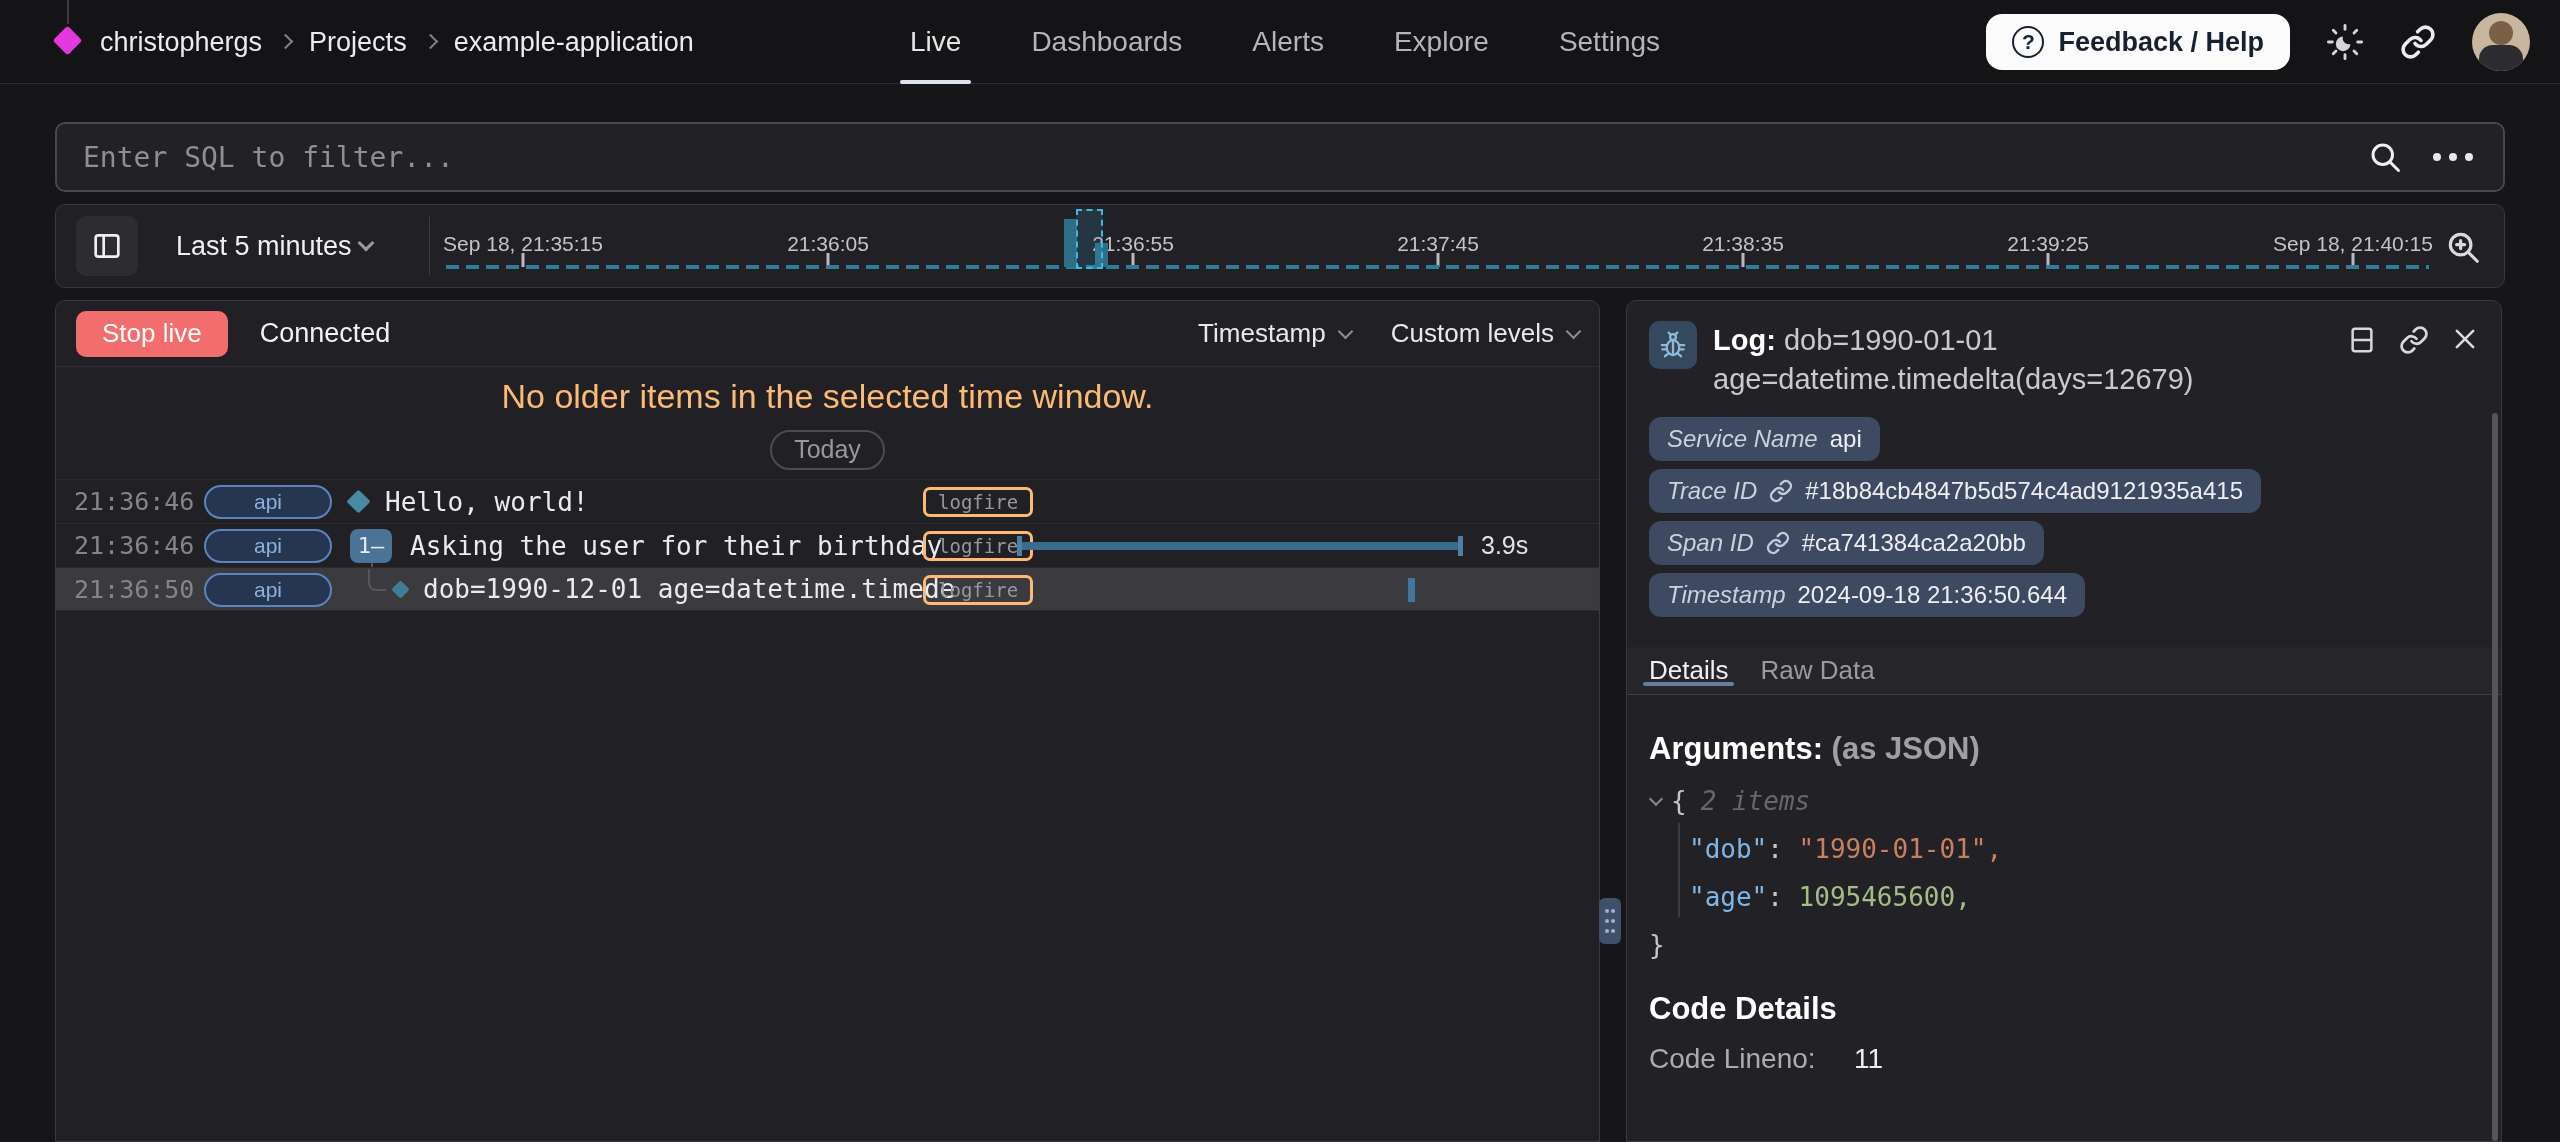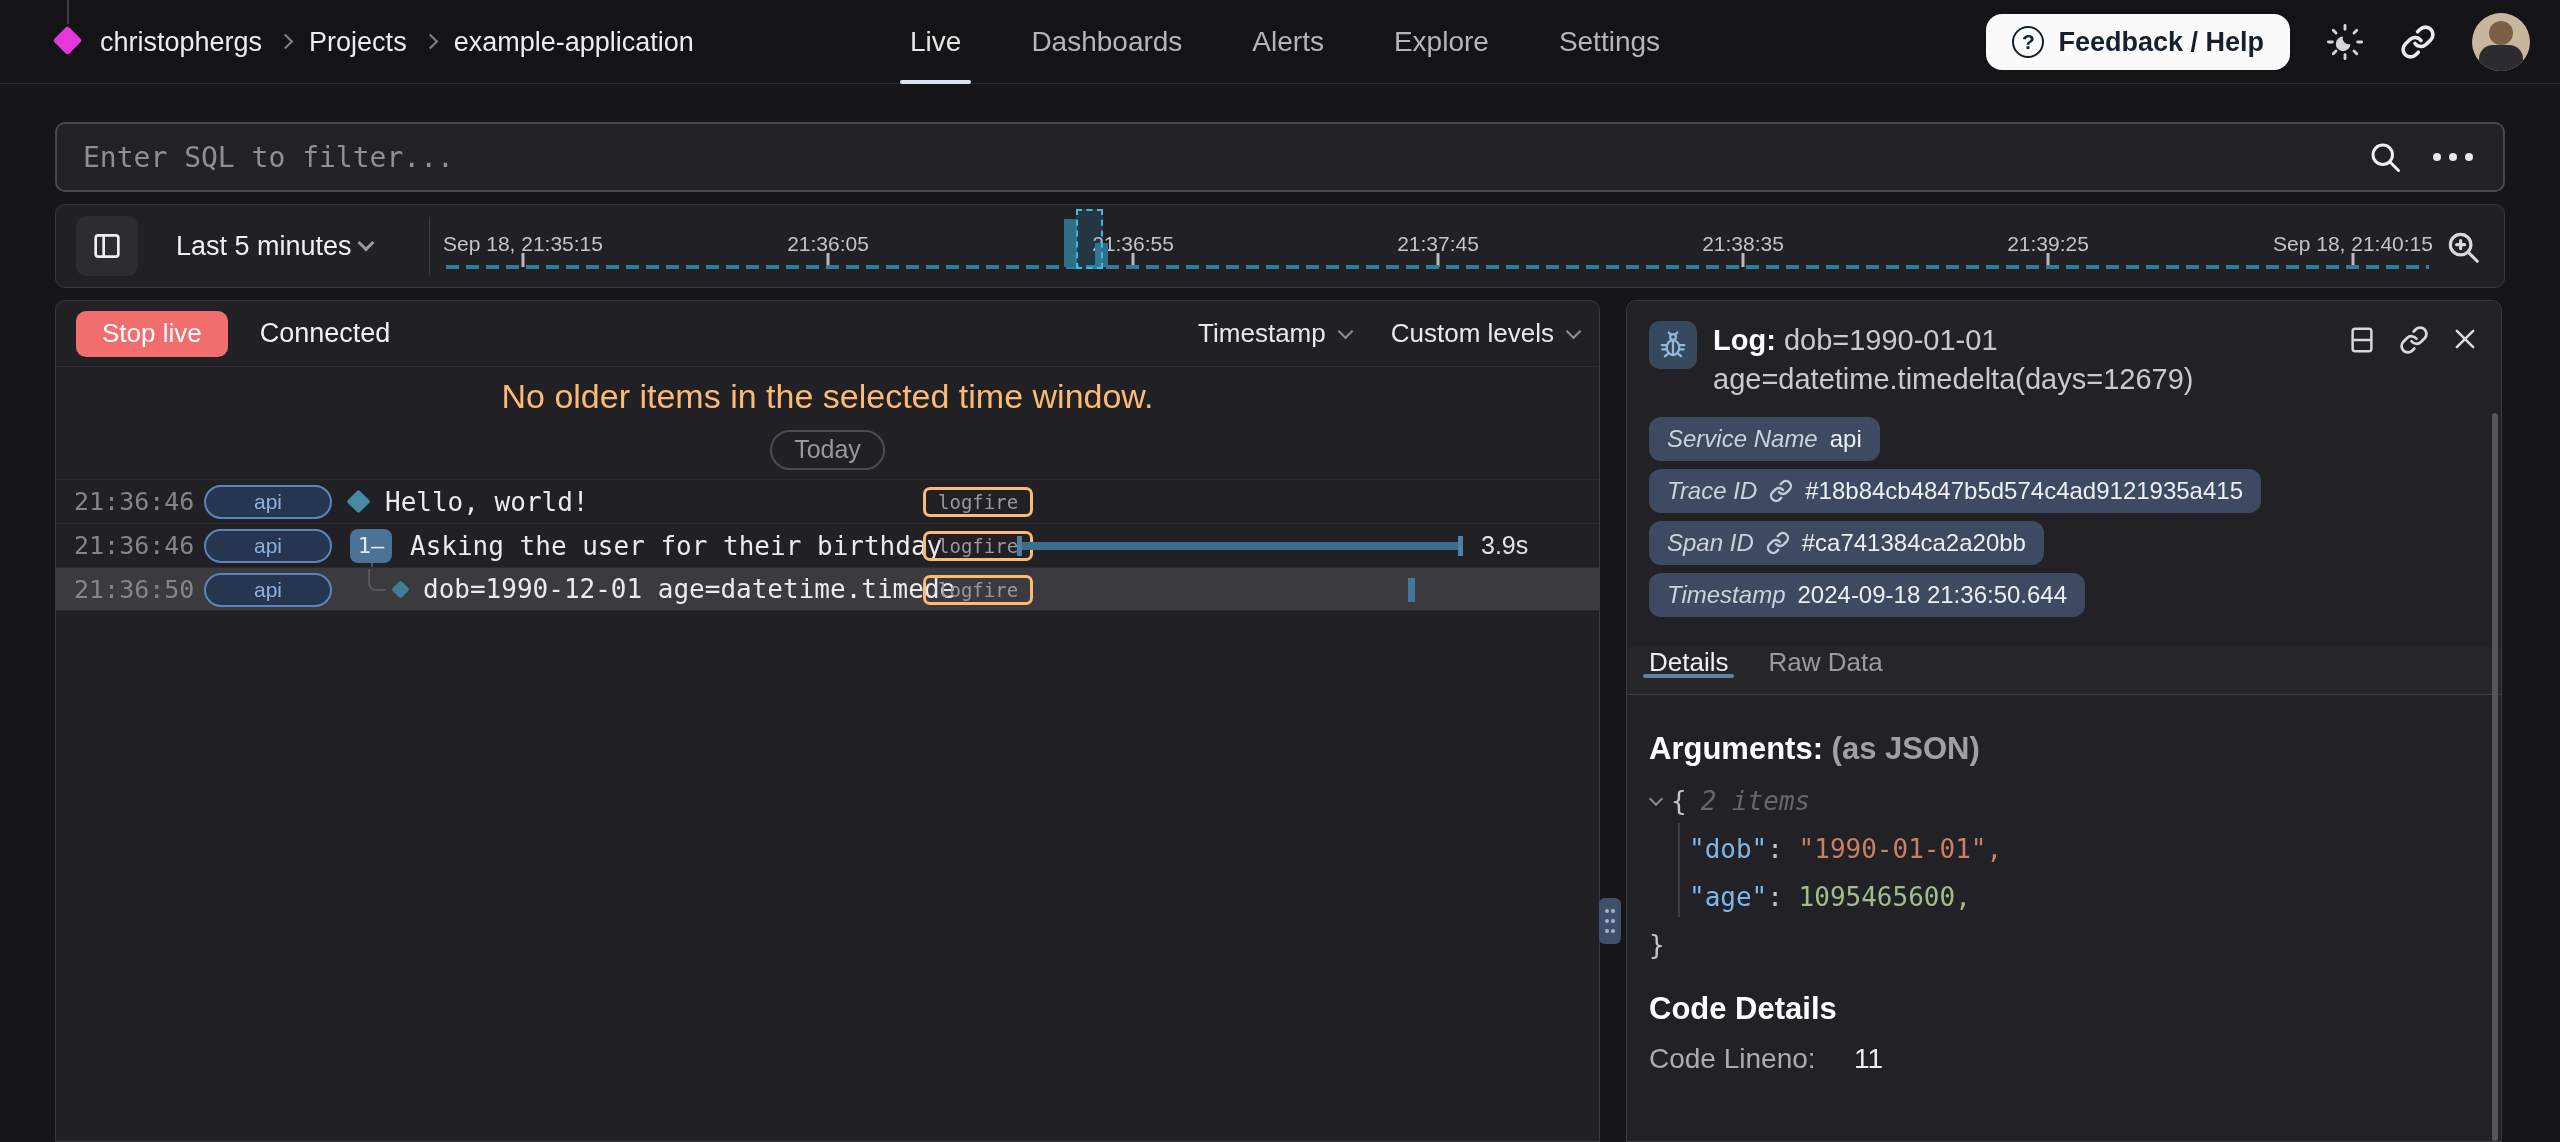--- a/index.html
+++ b/index.html
@@ -120,21 +120,21 @@
                display:flex; align-items:center; justify-content:center; }
   .rp-title { margin-left:16px; max-width:600px; font-size:29px; line-height:39px; color:#c9c9ce; }
   .rp-title b { color:#fff; font-weight:700; }
   .rp-icons { margin-left:auto; display:flex; gap:22px; align-items:flex-start; padding-top:4px; }
   .badges { margin-top:18px; display:flex; flex-direction:column; align-items:flex-start; gap:8px; }
   .pill { display:flex; align-items:center; height:44px; background:#3e4a61; border-radius:12px;
           padding:0 18px; gap:12px; cursor:pointer; }
   .pill-label { font-style:italic; font-size:24px; color:#ccd2dc; }
   .pill-value { font-size:24px; color:#edeff3; }
   .tabbar { margin:30px -22px 0; height:48px; background:#26262a; border-bottom:1px solid #3d3d43;
-            display:flex; align-items:flex-start; padding:0 22px; gap:40px; }
+            display:flex; align-items:center; padding:0 22px; gap:32px; }
   .rp-tab { display:flex; align-items:center; font-size:26px; color:#9a9aa1; cursor:pointer; position:relative; }
   .rp-tab.active { color:#f0f0f4; }
   .rp-tab.active::after { content:""; position:absolute; left:-6px; right:-6px; bottom:0; height:4px;
                           background:#64819f; border-radius:2px; }
   .args-heading { margin-top:36px; font-size:31px; font-weight:700; color:#fff; }
   .args-heading .suffix { color:#9fa0a6; }
   .json-block { position:relative; margin-top:10px; font-family:"DejaVu Sans Mono",monospace; font-size:26px; line-height:48px; }
   .json-guide { position:absolute; left:29px; top:46px; width:2px; height:94px; background:#3c3c42; }
   .j-chev { display:inline-block; width:10px; height:10px; border-right:2px solid #8a8a90; border-bottom:2px solid #8a8a90;
             transform:rotate(45deg); margin:0 10px 6px 2px; cursor:pointer; }

